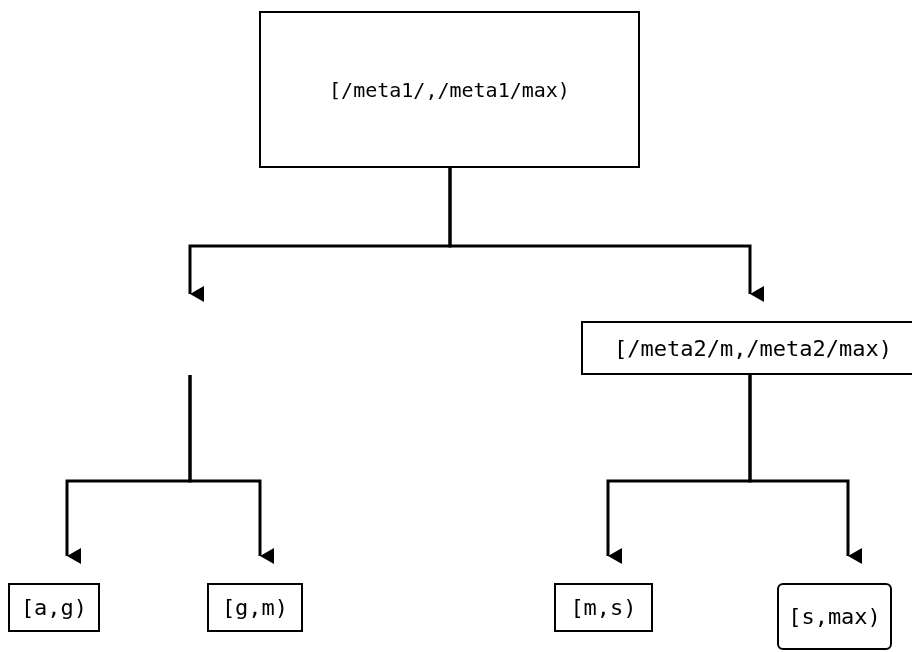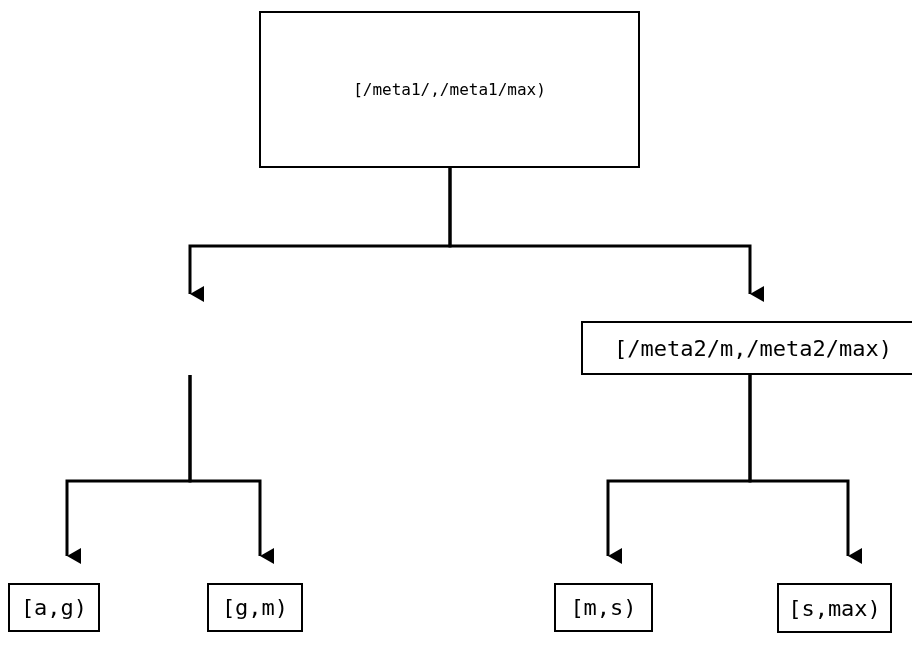--- a/index.html
+++ b/index.html
@@ -36,21 +36,21 @@
     color: #000000;
     white-space: pre;
     letter-spacing: 0px;
   }
   .node-label {
     display: block;
     text-align: center;
     white-space: pre;
     color: #000000;
   }
-  .level-root .node-label { font-size: 16px; text-align: right; }
+  .level-root .node-label { font-size: 20px; text-align: right; }
   .level-mid  .node-label { font-size: 22px; }
   .level-leaf .node-label { font-size: 22px; }
 </style>
 </head>
 <body>
 
 <div id="diagram-canvas">
 
   <svg id="edge-layer" viewBox="0 0 912 652" width="912" height="652" xmlns="http://www.w3.org/2000/svg">
     <defs>
@@ -86,17 +86,17 @@
   </div>
 
   <div class="tree-node level-leaf" style="left:207px; top:583px; width:96px; height:49px;">
     <span class="node-label">[g,m)</span>
   </div>
 
   <div class="tree-node level-leaf" style="left:554px; top:583px; width:99px; height:49px;">
     <span class="node-label">[m,s)</span>
   </div>
 
-  <div class="tree-node level-leaf" style="left:777px; top:583px; width:115px; height:50px;">
+  <div class="tree-node level-leaf" style="left:777px; top:583px; width:115px; height:67px;border-radius:6px;">
     <span class="node-label">[s,max)</span>
   </div>
 
 </div>
 
 </body></html>

